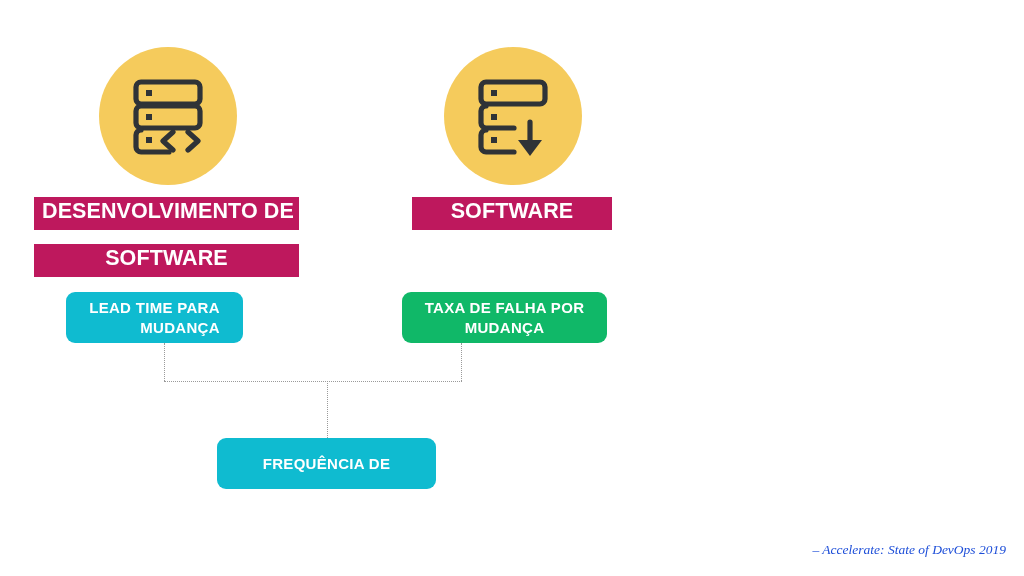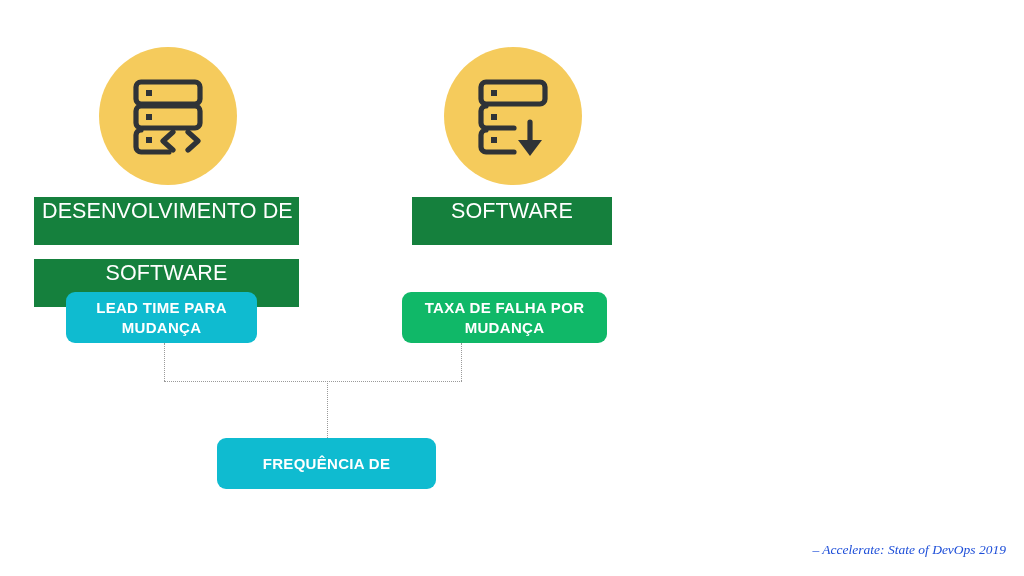--- a/index.html
+++ b/index.html
@@ -40,23 +40,24 @@
     position: absolute;
     text-align: center;
     font-size: 21.5px;
     line-height: 27px;
     letter-spacing: 0.1px;
     color: #ffffff;
     font-weight: 400;
     white-space: nowrap;
   }
   .pink-heading span {
-    background: #15803d;
-    padding: 1px 4px 20px 4px;
+    background: #be185d;
+    padding: 1px 4px 5px 4px;
     box-decoration-break: clone;
+    font-weight: bold;
     -webkit-box-decoration-break: clone;
   }
   .pink-heading .line { display: block; }
   .pink-heading .line + .line { margin-top: 14px; }
   #heading-dev  { left: 34px;  top: 197px; width: 265px; }
   #heading-depl { left: 412px; top: 197px; width: 200px; }
 
   
   .metric-box {
     position: absolute;
@@ -65,22 +66,23 @@
     align-items: center;
     justify-content: center;
     text-align: center;
     color: #ffffff;
     font-weight: bold;
     font-size: 15px;
     line-height: 20px;
     letter-spacing: 0.3px;
   }
   #box-lead-time {
-    left: 66px; top: 292px; width: 191px; height: 51px;
+    left: 66px; top: 292px; width: 177px; height: 51px;
     background: #0fbbd0;
+    text-align: right;
   }
   #box-failure-rate {
     left: 402px; top: 292px; width: 205px; height: 51px;
     background: #10b868;
   }
   #box-deploy-freq {
     left: 217px; top: 438px; width: 219px; height: 51px;
     background: #0fbbd0;
     text-align: center;
   }

